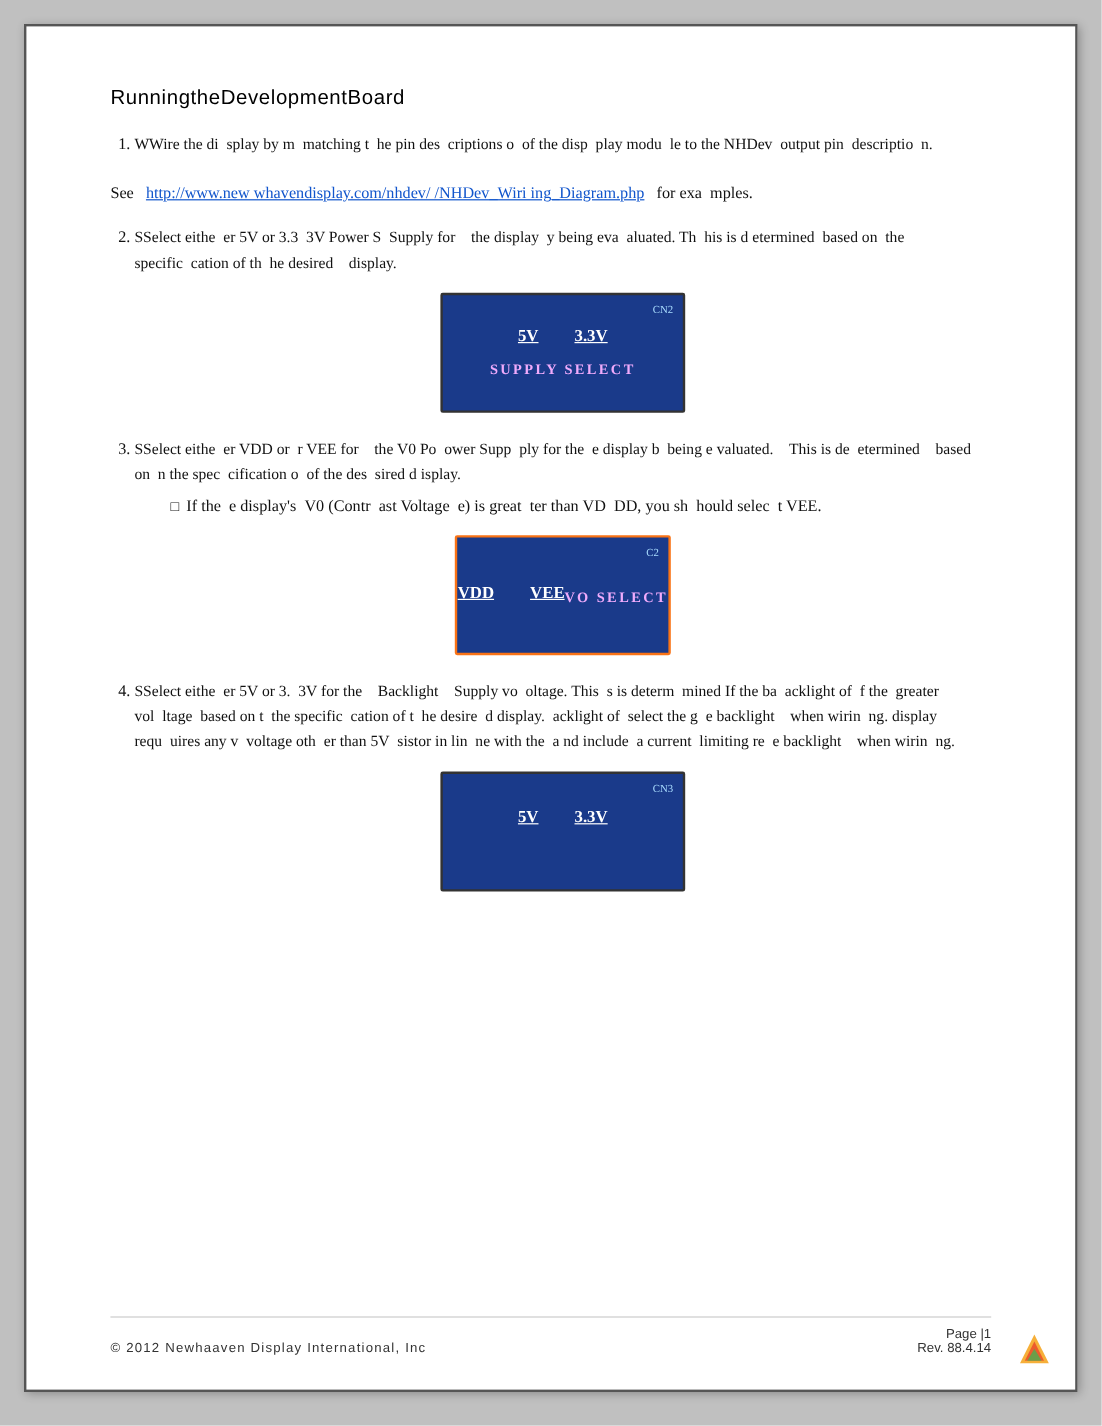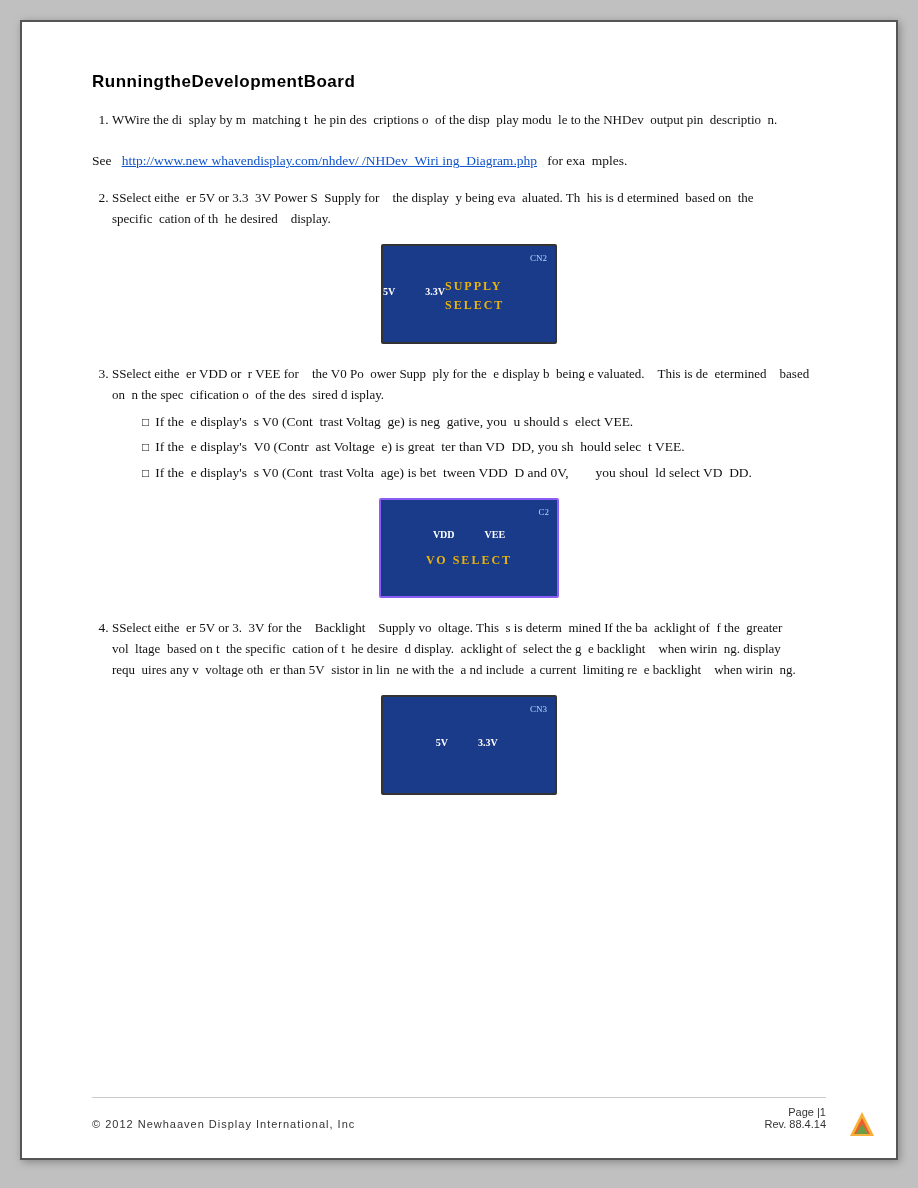--- a/index.html
+++ b/index.html
@@ -16,21 +16,21 @@
       background: #fff;
       width: 880px;
       min-height: 1140px;
       border: 2px solid #555;
       padding: 50px 70px 40px 70px;
       position: relative;
       box-shadow: 2px 2px 8px rgba(0,0,0,0.3);
     }
     .page-title {
       font-size: 17px;
-      font-weight: bold;
+      font-weight: normal;
       margin-bottom: 18px;
       font-family: Arial, sans-serif;
       letter-spacing: 0.5px;
     }
     .content {
       font-size: 13.5px;
       line-height: 1.55;
       color: #111;
     }
     ol {
@@ -51,50 +51,51 @@
     .item-text {
       font-size: 13px;
       line-height: 1.6;
     }
     .img-container {
       display: flex;
       justify-content: center;
       margin: 14px 0 10px 0;
     }
     .img-box {
-      width: 176px;
+      width: 204px;
       height: 100px;
       background: #1a3a8a;
       border: 2px solid #333;
       display: flex;
-      flex-direction: row;
+      flex-direction: column;
       align-items: center;
       justify-content: center;
       position: relative;
       border-radius: 2px;
     }
     .img-box-header {
       color: #adf;
       font-size: 9px;
       position: absolute;
       top: 6px;
       right: 8px;
     }
     .img-box-pins {
       display: flex;
       gap: 30px;
       margin-bottom: 4px;
     }
     .pin-label {
       color: #fff;
-      font-size: 10px;
+      font-size: 14px;
       font-weight: bold;
+      text-decoration: underline;
     }
     .supply-select {
-      color: #eab308;
+      color: #f0abfc;
       font-size: 12px;
       font-weight: bold;
       letter-spacing: 2px;
       margin-top: 4px;
     }
     .bullet-list {
       list-style: none;
       padding-left: 30px;
       margin-top: 6px;
     }
@@ -144,23 +145,23 @@
       width: 28px;
       height: 28px;
     }
     .section-spacing {
       margin-bottom: 20px;
     }
     .img-vo-box {
       width: 180px;
       height: 100px;
       background: #1a3a8a;
-      border: 2px solid #8b5cf6;
-      display: flex;
-      flex-direction: column;
+      border: 2px solid #f97316;
+      display: flex;
+      flex-direction: row;
       align-items: center;
       justify-content: center;
       position: relative;
       border-radius: 2px;
     }
   </style>
 </head>
 <body>
 
 <div class="page">
@@ -199,27 +200,21 @@
           </div>
         </div>
       </li>
 
       <li class="section-spacing">
         <span class="item-text">
           SSelect eithe&nbsp;&nbsp;er VDD or&nbsp;&nbsp;r VEE for&nbsp;&nbsp;&nbsp;&nbsp;the V0 Po&nbsp;&nbsp;ower Supp&nbsp;&nbsp;ply for the&nbsp;&nbsp;e display b&nbsp;&nbsp;being e valuated.&nbsp;&nbsp;&nbsp;&nbsp;This is de&nbsp;&nbsp;etermined&nbsp;&nbsp;&nbsp;&nbsp;based on&nbsp;&nbsp;n the spec&nbsp;&nbsp;cification o&nbsp;&nbsp;of the des&nbsp;&nbsp;sired d isplay.
         </span>
         <ul class="bullet-list">
           <li>
-            <span>If the&nbsp;&nbsp;e display's&nbsp;&nbsp;s V0 (Cont&nbsp;&nbsp;trast Voltag&nbsp;&nbsp;ge) is neg&nbsp;&nbsp;gative, you&nbsp;&nbsp;u should s&nbsp;&nbsp;elect VEE.</span>
-          </li>
-          <li>
             <span>If the&nbsp;&nbsp;e display's&nbsp;&nbsp;V0 (Contr&nbsp;&nbsp;ast Voltage&nbsp;&nbsp;e) is great&nbsp;&nbsp;ter than VD&nbsp;&nbsp;DD, you sh&nbsp;&nbsp;hould selec&nbsp;&nbsp;t VEE.</span>
-          </li>
-          <li>
-            <span>If the&nbsp;&nbsp;e display's&nbsp;&nbsp;s V0 (Cont&nbsp;&nbsp;trast Volta&nbsp;&nbsp;age) is bet&nbsp;&nbsp;tween VDD&nbsp;&nbsp;D and 0V,&nbsp;&nbsp;&nbsp;&nbsp;&nbsp;&nbsp;&nbsp;&nbsp;you shoul&nbsp;&nbsp;ld select VD&nbsp;&nbsp;DD.</span>
           </li>
         </ul>
         <div class="img-container">
           <div class="img-vo-box">
             <div class="img-box-header">C2</div>
             <div class="img-box-pins">
               <span class="pin-label">VDD</span>
               <span class="pin-label">VEE</span>
             </div>
             <div class="supply-select" style="font-size:12px;">VO SELECT</div>

